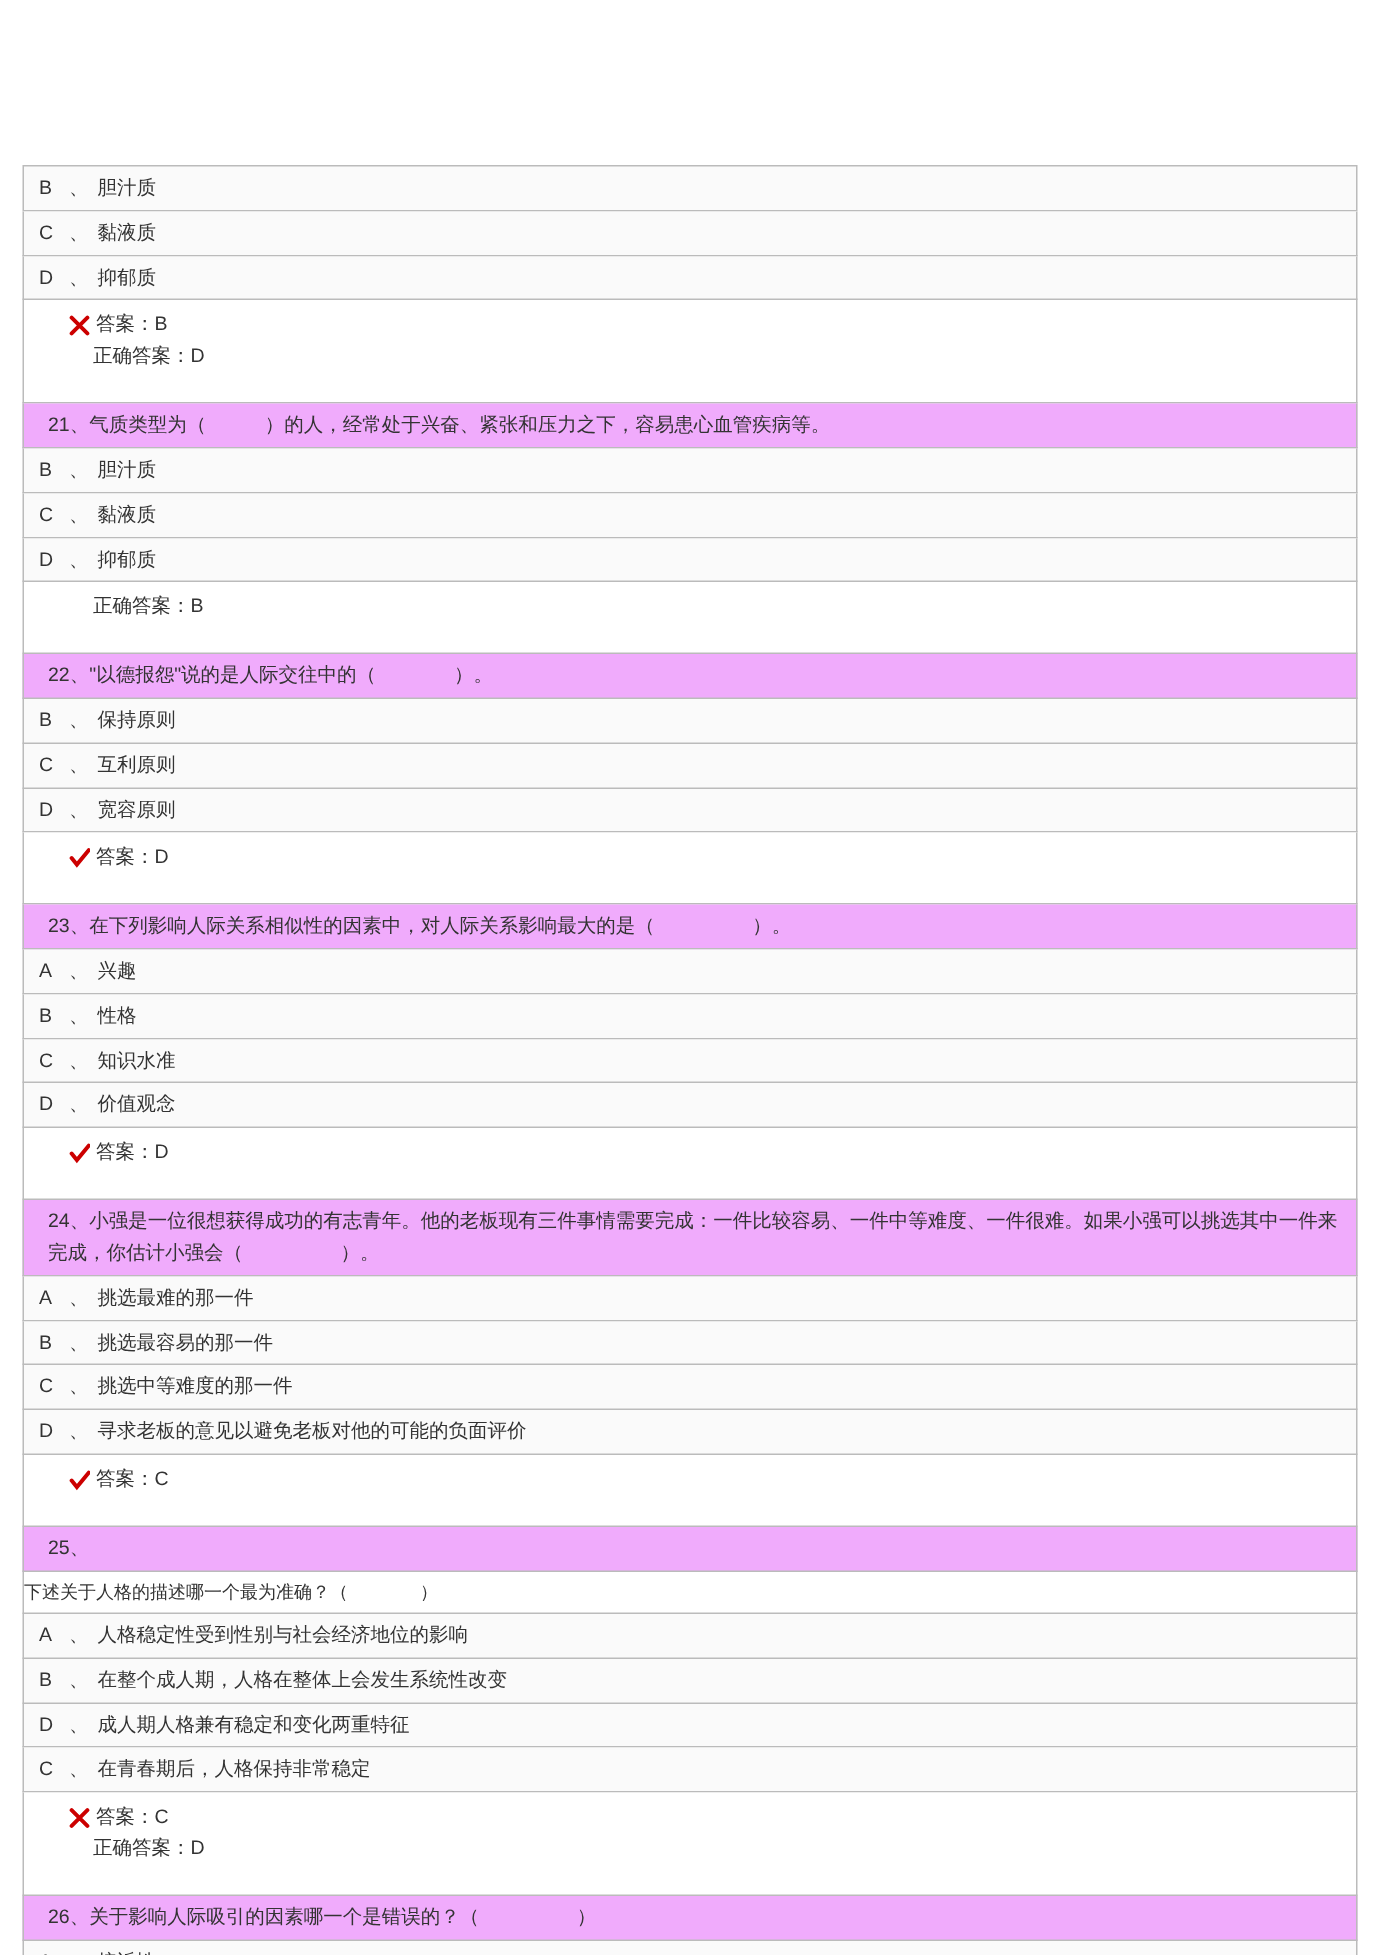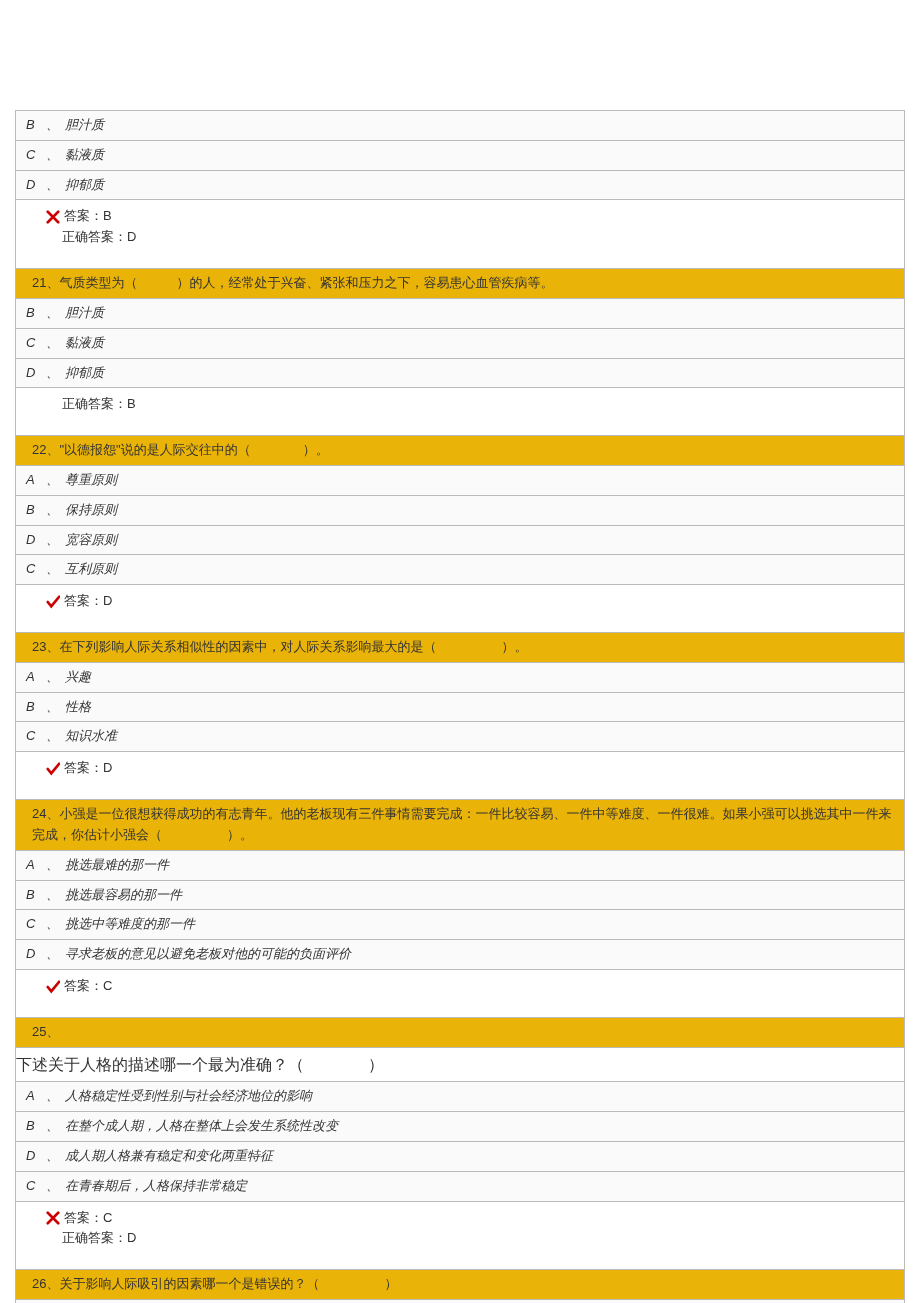--- a/index.html
+++ b/index.html
@@ -14,33 +14,32 @@
   .row {
     border: 1px solid #bbb;
     border-top: none;
     padding: 4px 10px;
     line-height: 1.6;
     min-height: 24px;
   }
   .row.first { border-top: 1px solid #bbb; }
   .row.opt {
     background: #fafafa;
-    font-style: italic;
   }
   .row.q {
-    background: #eab308;
+    background: #f0abfc;
     padding-left: 16px;
   }
   .row.ans {
     background: #fff;
     padding: 6px 10px 20px 30px;
   }
   .row.qextra {
     background: #fff;
-    font-size: 16px;
+    font-size: 12px;
     padding: 4px 0;
     border-left: 1px solid #bbb;
     border-right: 1px solid #bbb;
     border-bottom: 1px solid #bbb;
   }
   .opt-letter { display: inline-block; min-width: 18px; }
   .opt-sep { display: inline-block; margin: 0 6px 0 2px; }
   .mark {
     display: inline-block;
     width: 16px;
@@ -65,33 +64,33 @@
       <span class="correct-line"><span>正确答案：</span><span>D</span></span>
     </div>
     <div class="row q"><span>21</span><span>、</span><span>气质类型为（　　　）的人，经常处于兴奋、紧张和压力之下，容易患心血管疾病等。</span></div>
     <div class="row opt"><span class="opt-letter">B</span><span class="opt-sep">、</span><span>胆汁质</span></div>
     <div class="row opt"><span class="opt-letter">C</span><span class="opt-sep">、</span><span>黏液质</span></div>
     <div class="row opt"><span class="opt-letter">D</span><span class="opt-sep">、</span><span>抑郁质</span></div>
     <div class="row ans">
       <span class="correct-line"><span>正确答案：</span><span>B</span></span>
     </div>
     <div class="row q"><span>22</span><span>、</span><span>"以德报怨"说的是人际交往中的（　　　　）。</span></div>
-    <div class="row opt"><span class="opt-letter">A</span><span class="opt-sep">、</span><span>尊重原则</span></div>
     <div class="row opt"><span class="opt-letter">B</span><span class="opt-sep">、</span><span>保持原则</span></div>
+    <div class="row opt"><span class="opt-letter">C</span><span class="opt-sep">、</span><span>互利原则</span></div>
     <div class="row opt"><span class="opt-letter">D</span><span class="opt-sep">、</span><span>宽容原则</span></div>
-    <div class="row opt"><span class="opt-letter">C</span><span class="opt-sep">、</span><span>互利原则</span></div>
     <div class="row ans">
       <span class="ans-line"><span class="mark"><svg viewBox="0 0 16 16">
             <path d="M2 8 L6 13 L15 2" stroke="#c00" stroke-width="3" fill="none" stroke-linecap="round"></path>
           </svg></span><span>答案：</span><span>D</span></span>
     </div>
     <div class="row q"><span>23</span><span>、</span><span>在下列影响人际关系相似性的因素中，对人际关系影响最大的是（　　　　　）。</span></div>
     <div class="row opt"><span class="opt-letter">A</span><span class="opt-sep">、</span><span>兴趣</span></div>
     <div class="row opt"><span class="opt-letter">B</span><span class="opt-sep">、</span><span>性格</span></div>
     <div class="row opt"><span class="opt-letter">C</span><span class="opt-sep">、</span><span>知识水准</span></div>
+    <div class="row opt"><span class="opt-letter">D</span><span class="opt-sep">、</span><span>价值观念</span></div>
     <div class="row ans">
       <span class="ans-line"><span class="mark"><svg viewBox="0 0 16 16">
             <path d="M2 8 L6 13 L15 2" stroke="#c00" stroke-width="3" fill="none" stroke-linecap="round"></path>
           </svg></span><span>答案：</span><span>D</span></span>
     </div>
     <div class="row q"><span>24</span><span>、</span><span>小强是一位很想获得成功的有志青年。他的老板现有三件事情需要完成：一件比较容易、一件中等难度、一件很难。如果小强可以挑选其中一件来完成，你估计小强会（　　　　　）。</span></div>
     <div class="row opt"><span class="opt-letter">A</span><span class="opt-sep">、</span><span>挑选最难的那一件</span></div>
     <div class="row opt"><span class="opt-letter">B</span><span class="opt-sep">、</span><span>挑选最容易的那一件</span></div>
     <div class="row opt"><span class="opt-letter">C</span><span class="opt-sep">、</span><span>挑选中等难度的那一件</span></div>
     <div class="row opt"><span class="opt-letter">D</span><span class="opt-sep">、</span><span>寻求老板的意见以避免老板对他的可能的负面评价</span></div>

